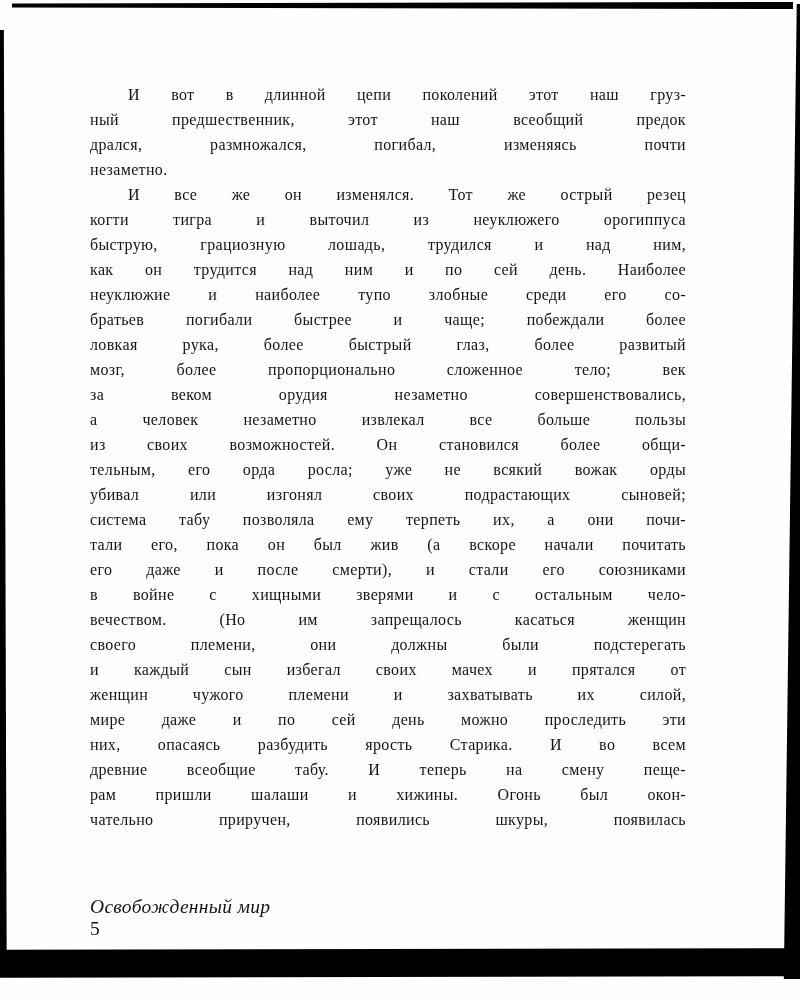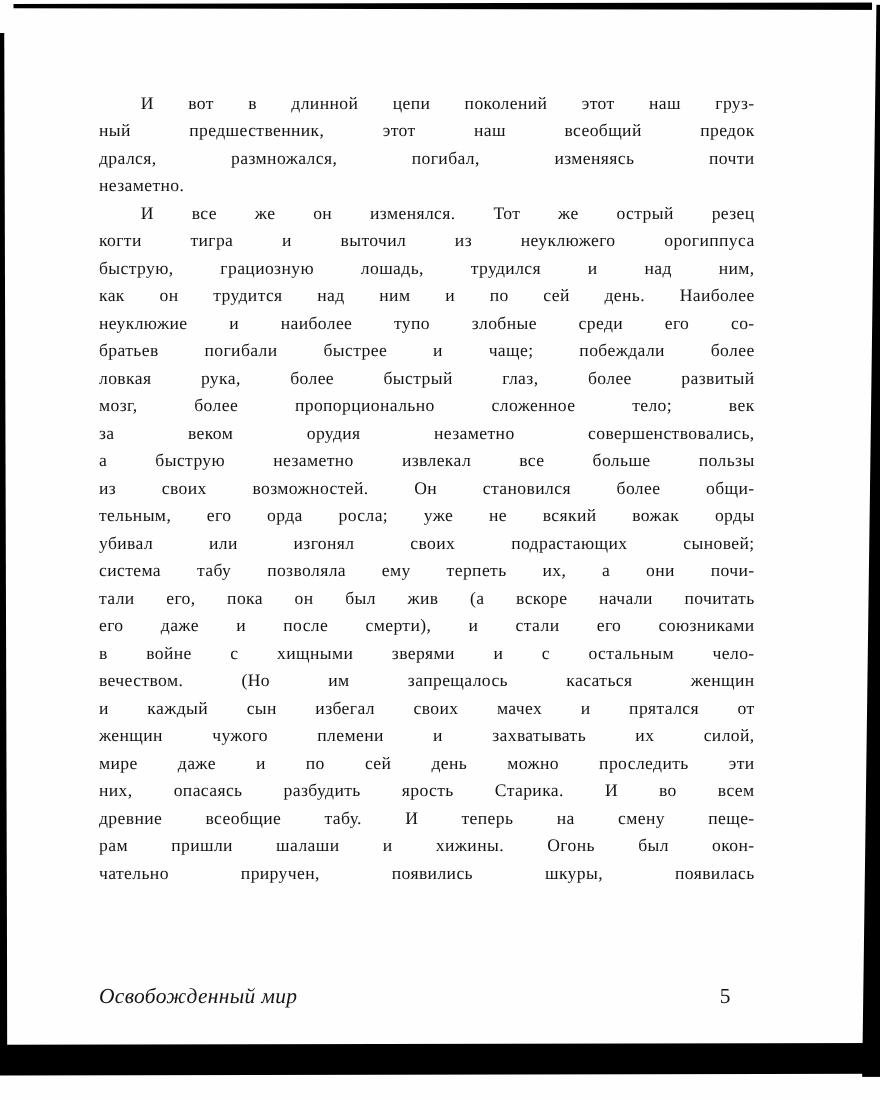--- a/index.html
+++ b/index.html
@@ -80,20 +80,21 @@
   .footer {
     position: absolute;
     left: 90px;
     top: 896px;
     width: 574px;
     display: flex;
     justify-content: space-between;
     align-items: baseline;
     color: #141414;
     font-size: 19.5px;
+    flex-direction: column;
   }
   .footer .book-title {
     font-style: italic;
     letter-spacing: 0.3px;
   }
   .footer .page-number {
     font-style: normal;
   }
 </style>
 </head>
@@ -113,29 +114,30 @@
     <div class="line para-end">незаметно.</div>
     <div class="line indent">И все же он изменялся. Тот же острый резец</div>
     <div class="line">когти тигра и выточил из неуклюжего орогиппуса</div>
     <div class="line">быструю, грациозную лошадь, трудился и над ним,</div>
     <div class="line">как он трудится над ним и по сей день. Наиболее</div>
     <div class="line">неуклюжие и наиболее тупо злобные среди его со-</div>
     <div class="line">братьев погибали быстрее и чаще; побеждали более</div>
     <div class="line">ловкая рука, более быстрый глаз, более развитый</div>
     <div class="line">мозг, более пропорционально сложенное тело; век</div>
     <div class="line">за веком орудия незаметно совершенствовались,</div>
-    <div class="line">а быструю незаметно извлекал все больше пользы</div>
+    <div class="line">а человек незаметно извлекал все больше пользы</div>
     <div class="line">из своих возможностей. Он становился более общи-</div>
     <div class="line">тельным, его орда росла; уже не всякий вожак орды</div>
     <div class="line">убивал или изгонял своих подрастающих сыновей;</div>
     <div class="line">система табу позволяла ему терпеть их, а они почи-</div>
     <div class="line">тали его, пока он был жив (а вскоре начали почитать</div>
     <div class="line">его даже и после смерти), и стали его союзниками</div>
     <div class="line">в войне с хищными зверями и с остальным чело-</div>
     <div class="line">вечеством. (Но им запрещалось касаться женщин</div>
+    <div class="line">своего племени, они должны были подстерегать</div>
     <div class="line">и каждый сын избегал своих мачех и прятался от</div>
     <div class="line">женщин чужого племени и захватывать их силой,</div>
     <div class="line">мире даже и по сей день можно проследить эти</div>
     <div class="line">них, опасаясь разбудить ярость Старика. И во всем</div>
     <div class="line">древние всеобщие табу. И теперь на смену пеще-</div>
     <div class="line">рам пришли шалаши и хижины. Огонь был окон-</div>
     <div class="line">чательно приручен, появились шкуры, появилась</div>
   </div>
 
   <div class="footer">

